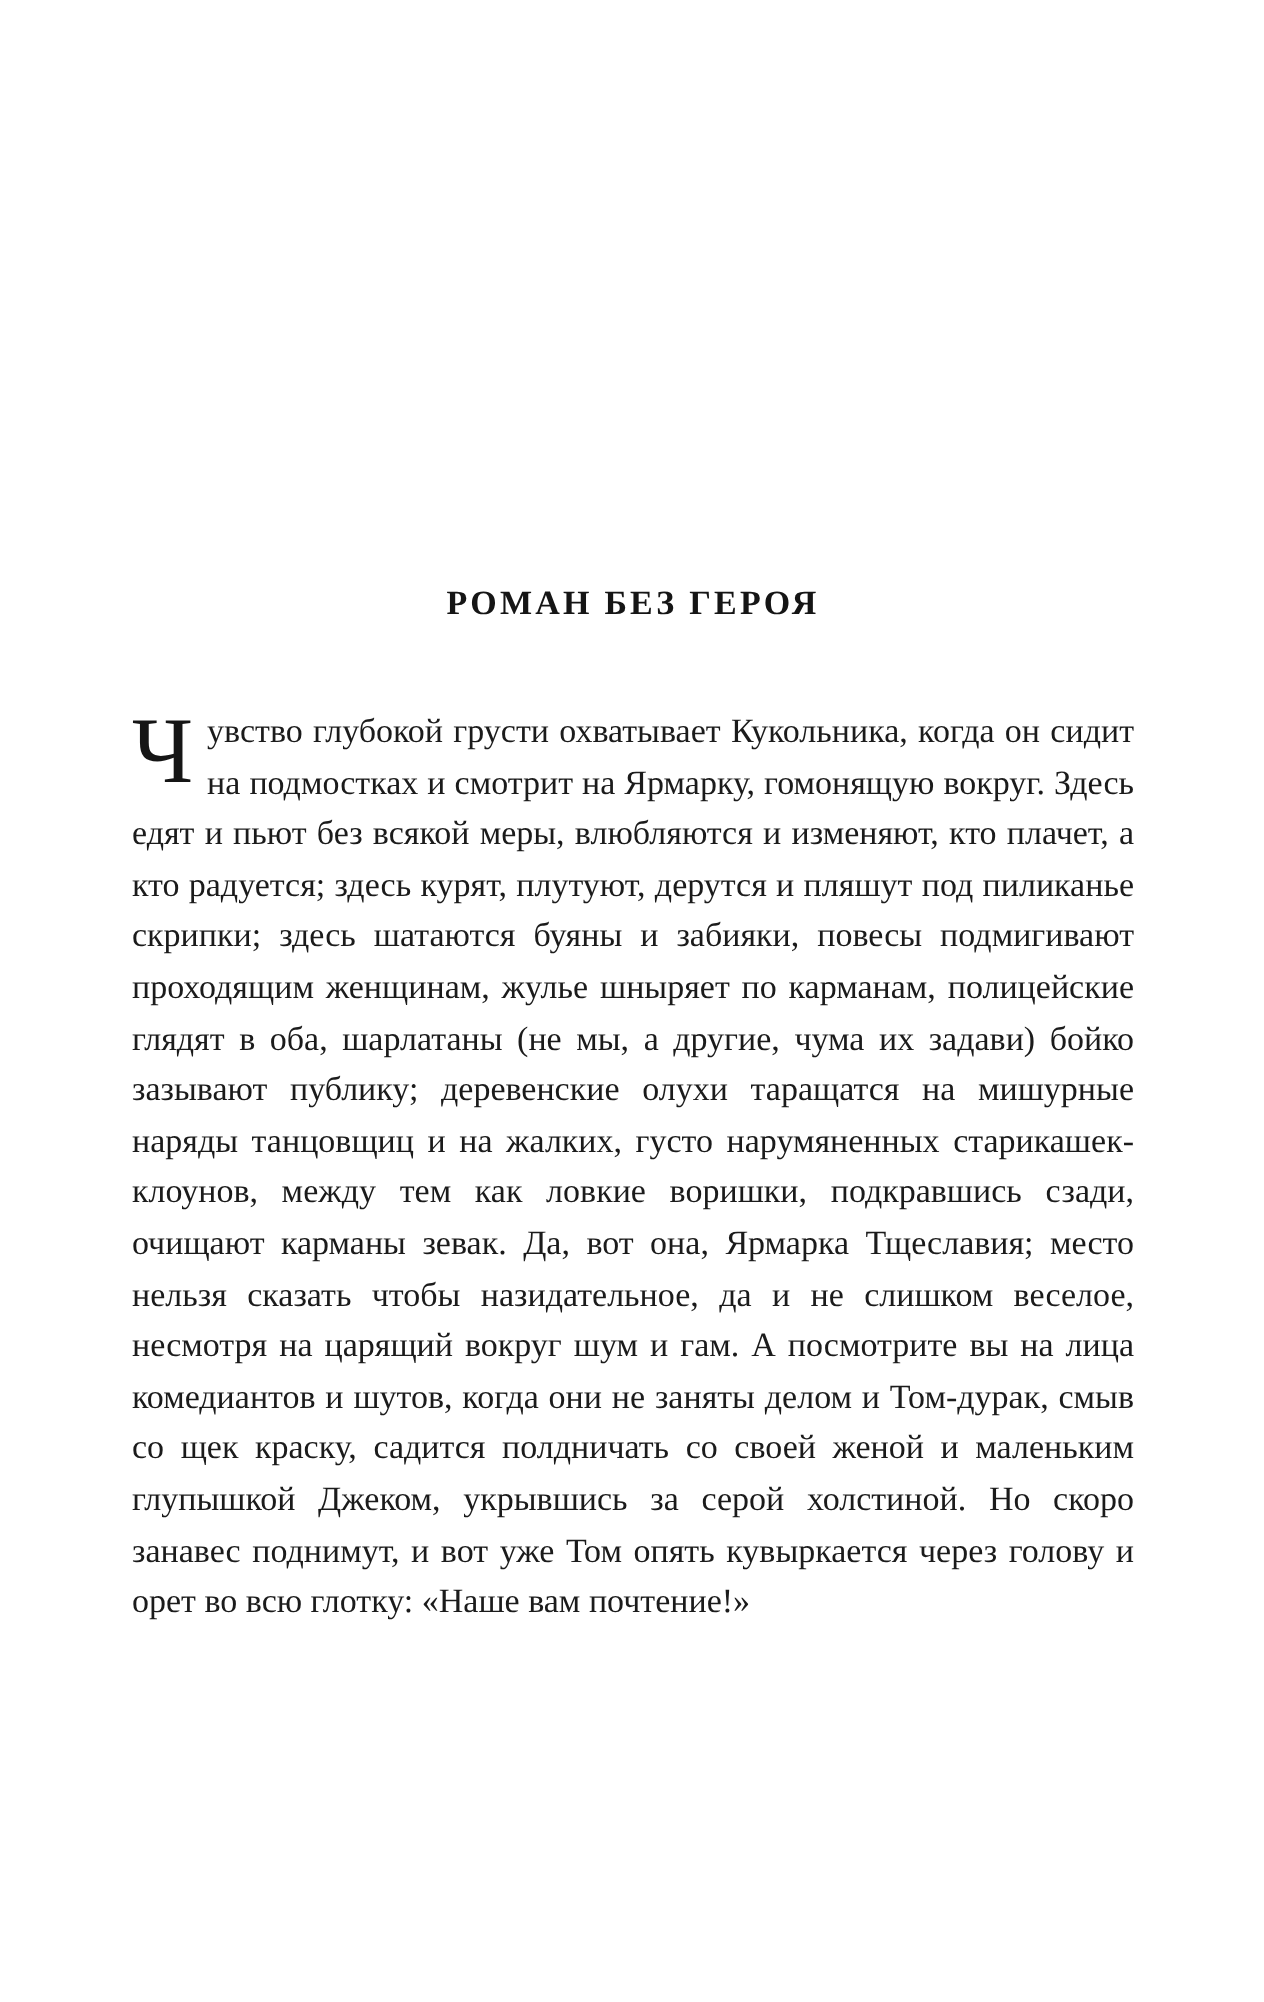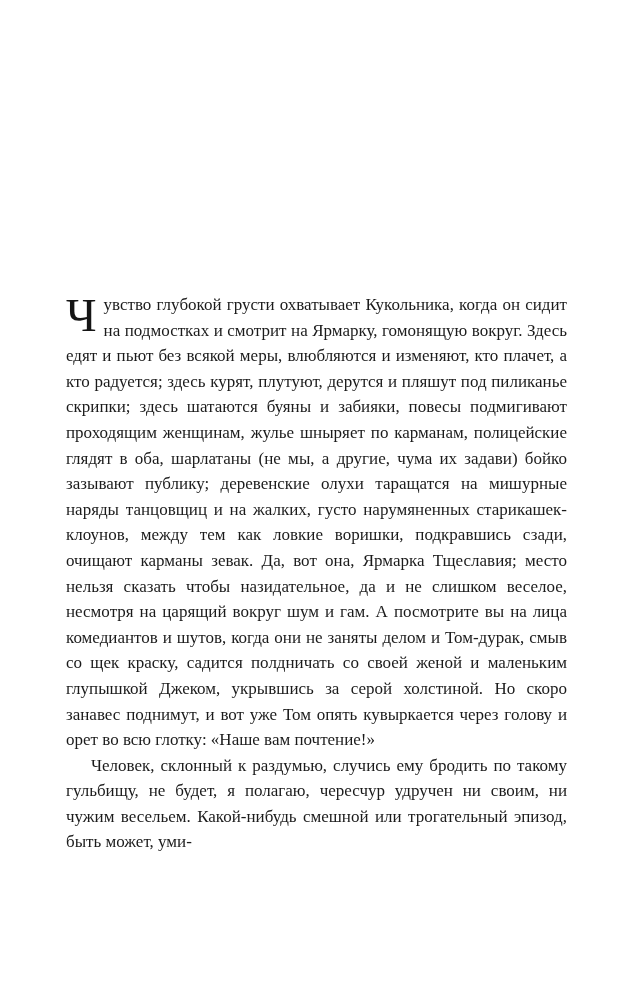--- a/index.html
+++ b/index.html
@@ -46,17 +46,17 @@
     padding: 3px 7px 0 0;
     color: #151515;
   }
   .italic {
   }
 </style>
 </head>
 <body>
 
 <div class="page">
+  <h1 class="title">РОМАН БЕЗ ГЕРОЯ</h1>
   <div class="text-block">
       <p class="para"><span class="dropcap">Ч</span><span>увство глубокой грусти охватывает Кукольника, когда он сидит на подмостках и смотрит на Ярмарку, гомонящую вокруг. Здесь едят и пьют без всякой меры, влюбляются и изменяют, кто плачет, а кто радуется; здесь курят, плутуют, дерутся и пляшут под пиликанье скрипки; здесь шатаются буяны и забияки, повесы подмигивают проходящим женщинам, жулье шныряет по карманам, полицейские глядят в оба, шарлатаны (не мы, а другие, чума их задави) бойко зазывают публику; деревенские олухи таращатся на мишурные наряды танцовщиц и на жалких, густо нарумяненных старикашек-клоунов, между тем как ловкие воришки, подкравшись сзади, очищают карманы зевак. Да, вот она, </span><span class="italic">Ярмарка Тщеславия;</span><span> место нельзя сказать чтобы назидательное, да и не слишком веселое, несмотря на царящий вокруг шум и гам. А посмотрите вы на лица комедиантов и шутов, когда они не заняты делом и Том-дурак, смыв со щек краску, садится полдничать со своей женой и маленьким глупышкой Джеком, укрывшись за серой холстиной. Но скоро занавес поднимут, и вот уже Том опять кувыркается через голову и орет во всю глотку: «Наше вам почтение!»</span></p>
-      <p class="para indent"><span>Человек, склонный к раздумью, случись ему бродить по такому гульбищу, не будет, я полагаю, чересчур удручен ни своим, ни чужим весельем. Какой-нибудь смешной или трогательный эпизод, быть может, уми-</span></p>
     </div>
 </div>
 
 </body></html>

